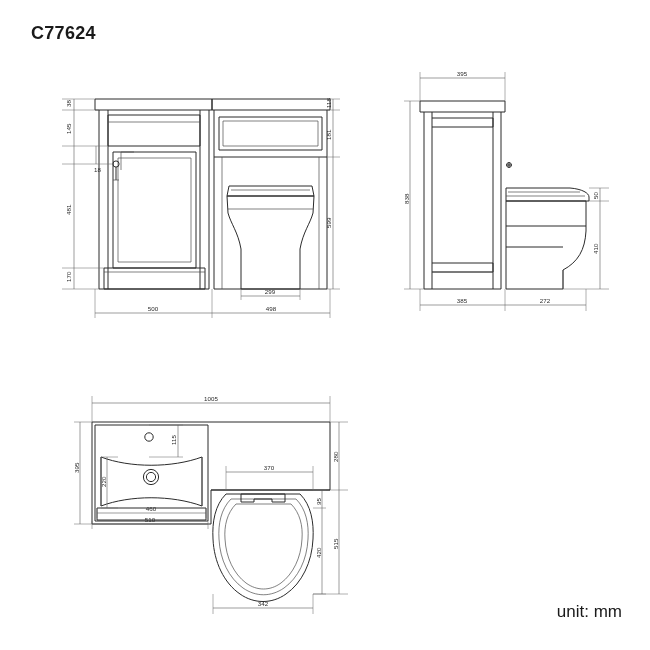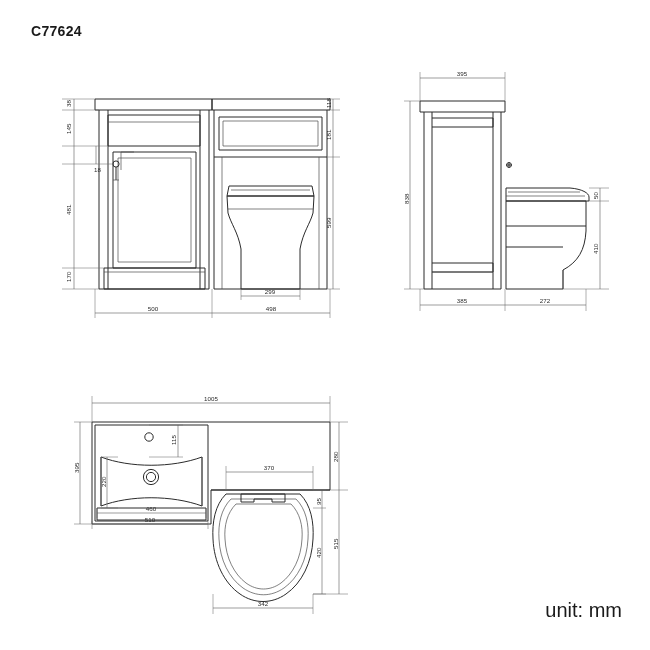--- a/index.html
+++ b/index.html
@@ -14,31 +14,31 @@
     position: relative;
     width: 650px;
     height: 650px;
     background: #ffffff;
     overflow: hidden;
   }
   #drawing-title {
     position: absolute;
     left: 31px;
     top: 23px;
-    font-size: 14px;
+    font-size: 18px;
     font-weight: bold;
     color: #1a1a1a;
     letter-spacing: 0.3px;
     white-space: nowrap;
   }
   #unit-note {
     position: absolute;
     right: 28px;
     bottom: 28px;
-    font-size: 20px;
+    font-size: 17px;
     color: #1a1a1a;
     white-space: nowrap;
   }
   svg.view {
     position: absolute;
     left: 0;
     top: 0;
     width: 650px;
     height: 650px;
     overflow: visible;

